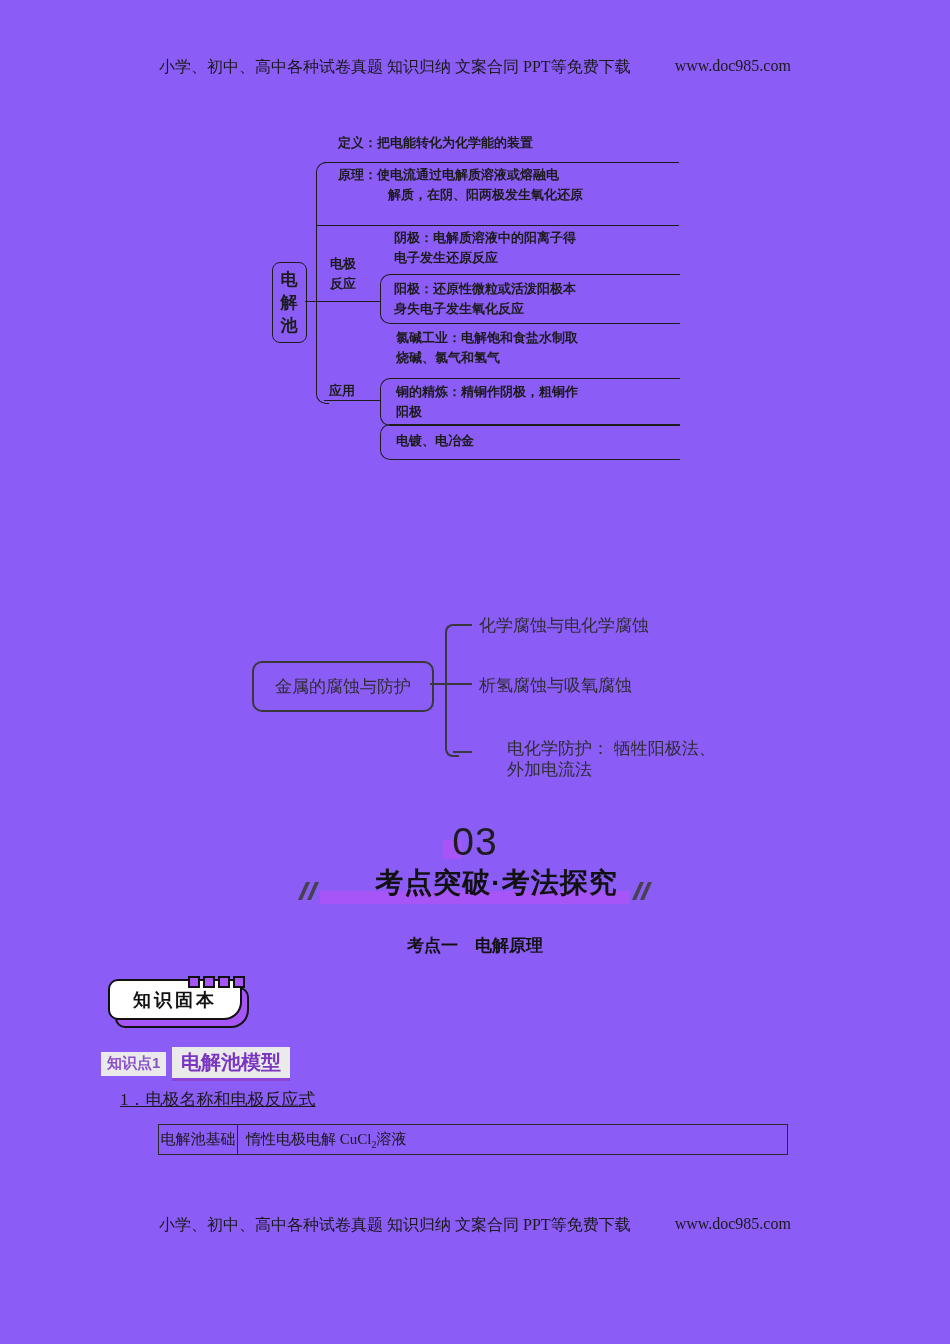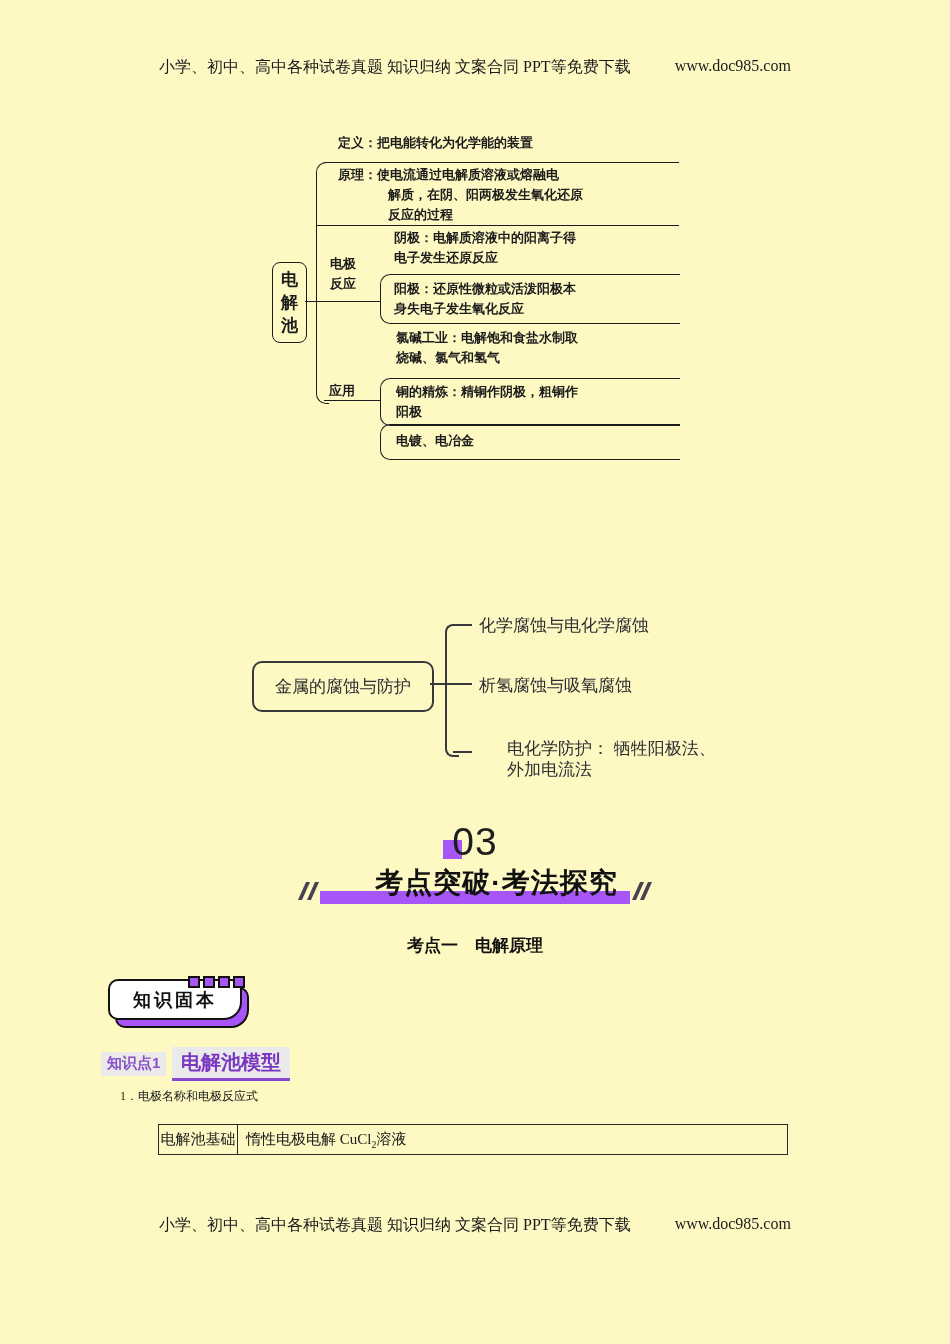--- a/index.html
+++ b/index.html
@@ -1,30 +1,30 @@
 <!DOCTYPE html>
 <html><head>
 <meta charset="utf-8">
 <style>
   html,body{margin:0;padding:0;background:#ffffff;}
-  .page{position:relative;width:950px;height:1344px;background:#fef9c3;overflow:hidden;
+  .page{position:relative;width:950px;height:1344px;background:#8b5cf6;overflow:hidden;
         font-family:"Liberation Sans",sans-serif;color:#1c1c1c;}
   
   .docbar{position:absolute;left:0;width:950px;display:flex;justify-content:center;gap:44px;
           font-family:"Liberation Serif",serif;font-size:16px;color:#1a1a1a;white-space:nowrap;}
   .docbar.top{top:57px;}
   .docbar.bottom{top:1215px;}
   
   .hline{position:absolute;border-top:1.6px solid #1c1c1c;height:0;}
   .spine1{position:absolute;left:316px;top:162px;width:12px;height:240px;
           border:1.6px solid #1c1c1c;border-right:none;border-radius:10px 0 0 10px;}
   .d1box{position:absolute;border:1.6px solid #1c1c1c;border-right:none;border-radius:10px 0 0 10px;}
   .rootbox1{position:absolute;left:272px;top:262px;width:33px;height:79px;
             border:1.6px solid #1c1c1c;border-radius:8px;display:flex;align-items:center;justify-content:center;}
-  .rootbox1 .vtext{width:18px;word-break:break-all;text-align:center;
+  .rootbox1 .vtext{width:18px;word-break:break-all;
                    font-size:17px;font-weight:bold;line-height:23px;}
   .d1txt{position:absolute;font-size:13px;font-weight:bold;line-height:20px;white-space:nowrap;}
   .ln{display:block;}
   .indent .ln + .ln{padding-left:50px;}
   
   .rootbox2{position:absolute;left:252px;top:661px;width:178px;height:47px;
             border:2px solid #38383d;border-radius:10px;display:flex;align-items:center;justify-content:center;
             font-size:17px;color:#2e2e33;}
   .spine2{position:absolute;left:445px;top:624px;width:12px;height:129px;
           border:2px solid #38383d;border-right:none;border-radius:8px 0 0 8px;}
@@ -53,21 +53,21 @@
                display:flex;align-items:center;justify-content:center;
                font-size:18px;font-weight:800;letter-spacing:3px;color:#111;}
   .badge .dots{position:absolute;left:80px;top:0;display:flex;gap:3px;z-index:2;}
   .badge .dots i{display:block;width:8px;height:8px;border:2px solid #111;}
   
   .kp-tag{position:absolute;left:101px;top:1052px;background:#eaeaea;color:#8a50c8;
           font-size:15px;font-weight:bold;padding:2px 6px 3px 6px;}
   .kp-name{position:absolute;left:172px;top:1047px;background:#eaeaea;color:#7a36c1;
            font-size:20px;font-weight:bold;padding:2px 9px 2px 9px;border-bottom:3px solid #8a46d0;}
   .list-item{position:absolute;left:120px;top:1088px;font-family:"Liberation Serif",serif;
-             font-size:12px;color:#1a1a1a;}
+             font-size:17px;color:#1a1a1a;text-decoration:underline;}
   
   .tbl{position:absolute;left:158px;top:1124px;width:628px;height:29px;display:flex;
        border:1.3px solid #2a2a2a;font-family:"Liberation Serif",serif;font-size:15px;color:#1a1a1a;gap:8px;}
   .tbl .c1{width:78px;border-right:1.3px solid #2a2a2a;display:flex;align-items:center;justify-content:center;}
   .tbl .c2{flex:1;display:flex;align-items:center;justify-content:flex-start;}
   .tbl sub{font-size:10px;line-height:1;align-self:flex-end;margin-bottom:4px;}
 </style>
 </head>
 <body>
 
@@ -91,21 +91,20 @@
     <div class="hline" style="left:305px;top:301px;width:75px;"></div>
 
     <div class="d1box" style="left:380px;top:274px;width:299px;height:48px;"></div>
     <div class="d1box" style="left:380px;top:378px;width:299px;height:46px;"></div>
     <div class="d1box" style="left:380px;top:424px;width:299px;height:34px;"></div>
 
     <div class="d1txt" style="left:338px;top:133px;">定义：把电能转化为化学能的装置</div>
     <div class="d1txt indent" style="left:338px;top:165px;">
       <span class="ln">原理：使电流通过电解质溶液或熔融电</span>
       <span class="ln">解质，在阴、阳两极发生氧化还原</span>
-      <span class="ln">反应的过程</span>
     </div>
     <div class="d1txt" style="left:394px;top:228px;">
       <span class="ln">阴极：电解质溶液中的阳离子得</span>
       <span class="ln">电子发生还原反应</span>
     </div>
     <div class="d1txt" style="left:330px;top:254px;">
       <span class="ln">电极</span>
       <span class="ln">反应</span>
     </div>
     <div class="d1txt" style="left:394px;top:279px;">

